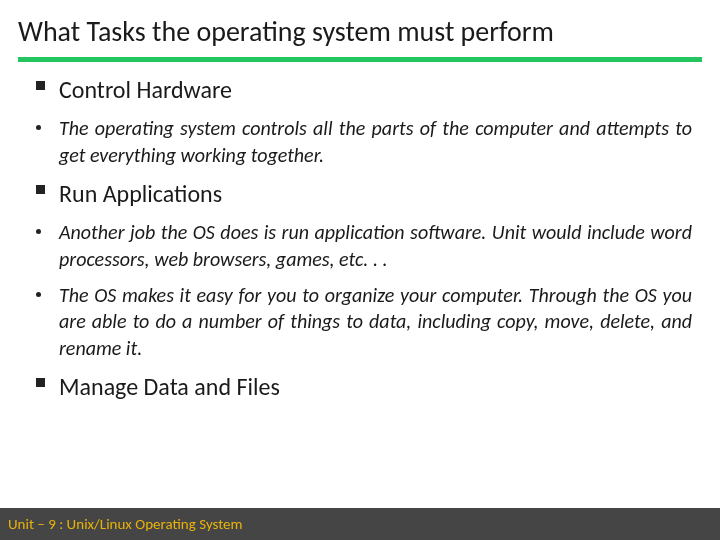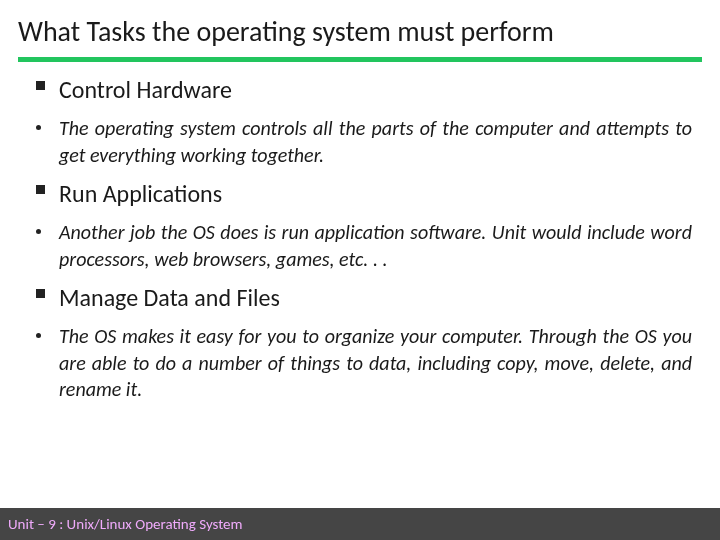--- a/index.html
+++ b/index.html
@@ -5,21 +5,21 @@
   * { margin: 0; padding: 0; box-sizing: border-box; }
   html, body { width: 720px; height: 540px; font-family: Calibri, "Segoe UI", Arial, sans-serif; background: #fff; color: #1a1a1a; }
   .slide { width: 720px; height: 540px; position: relative; padding: 14px 18px 0 18px; }
   .title { font-size: 28px; font-weight: 400; letter-spacing: 0; padding-bottom: 8px; border-bottom: 5px solid #22c55e; margin-bottom: 12px; }
   .content { padding: 0 10px 0 18px; }
   .item { display: flex; margin-bottom: 10px; }
   .bullet-square { width: 9px; height: 9px; background: #222; margin-top: 7px; margin-right: 14px; flex-shrink: 0; }
   .bullet-dot { width: 5px; height: 5px; background: #222; border-radius: 50%; margin-top: 10px; margin-right: 18px; flex-shrink: 0; }
   .heading-text { font-size: 24px; font-weight: 400; line-height: 1.3; }
   .body-text { font-size: 20px; font-weight: 400; line-height: 1.32; text-align: justify; flex: 1; font-style: italic; }
-  .footer { position: absolute; left: 0; bottom: 0; width: 720px; height: 32px; background: #454545; color: #f0abfc; display: flex; align-items: center; justify-content: space-between; padding: 0 14px 0 8px; font-size: 15px; }
+  .footer { position: absolute; left: 0; bottom: 0; width: 720px; height: 32px; background: #454545; color: #eab308; display: flex; align-items: center; justify-content: space-between; padding: 0 14px 0 8px; font-size: 15px; }
   .footer-left, .footer-right { white-space: nowrap; }
 </style>
 </head>
 <body>
 
 <div class="slide">
   <div class="title">What Tasks the operating system must perform</div>
 
   <div class="content">
 
@@ -35,26 +35,26 @@
     <div class="item">
       <div class="bullet-square"></div>
       <div class="heading-text">Run Applications</div>
     </div>
     <div class="item">
       <div class="bullet-dot"></div>
       <div class="body-text">Another job the OS does is run application software. Unit would include word processors, web browsers, games, etc. . .</div>
     </div>
 
     <div class="item">
+      <div class="bullet-dot"></div>
+      <div class="body-text">The OS makes it easy for you to organize your computer. Through the OS you are able to do a number of things to data, including copy, move, delete, and rename it.</div>
+    </div>
+    <div class="item">
       <div class="bullet-square"></div>
       <div class="heading-text">Manage Data and Files</div>
-    </div>
-    <div class="item">
-      <div class="bullet-dot"></div>
-      <div class="body-text">The OS makes it easy for you to organize your computer. Through the OS you are able to do a number of things to data, including copy, move, delete, and rename it.</div>
     </div>
 
   </div>
 
   <div class="footer">
     <span class="footer-left">Unit – 9  : Unix/Linux Operating System</span>
   </div>
 </div>
 
 </body></html>

